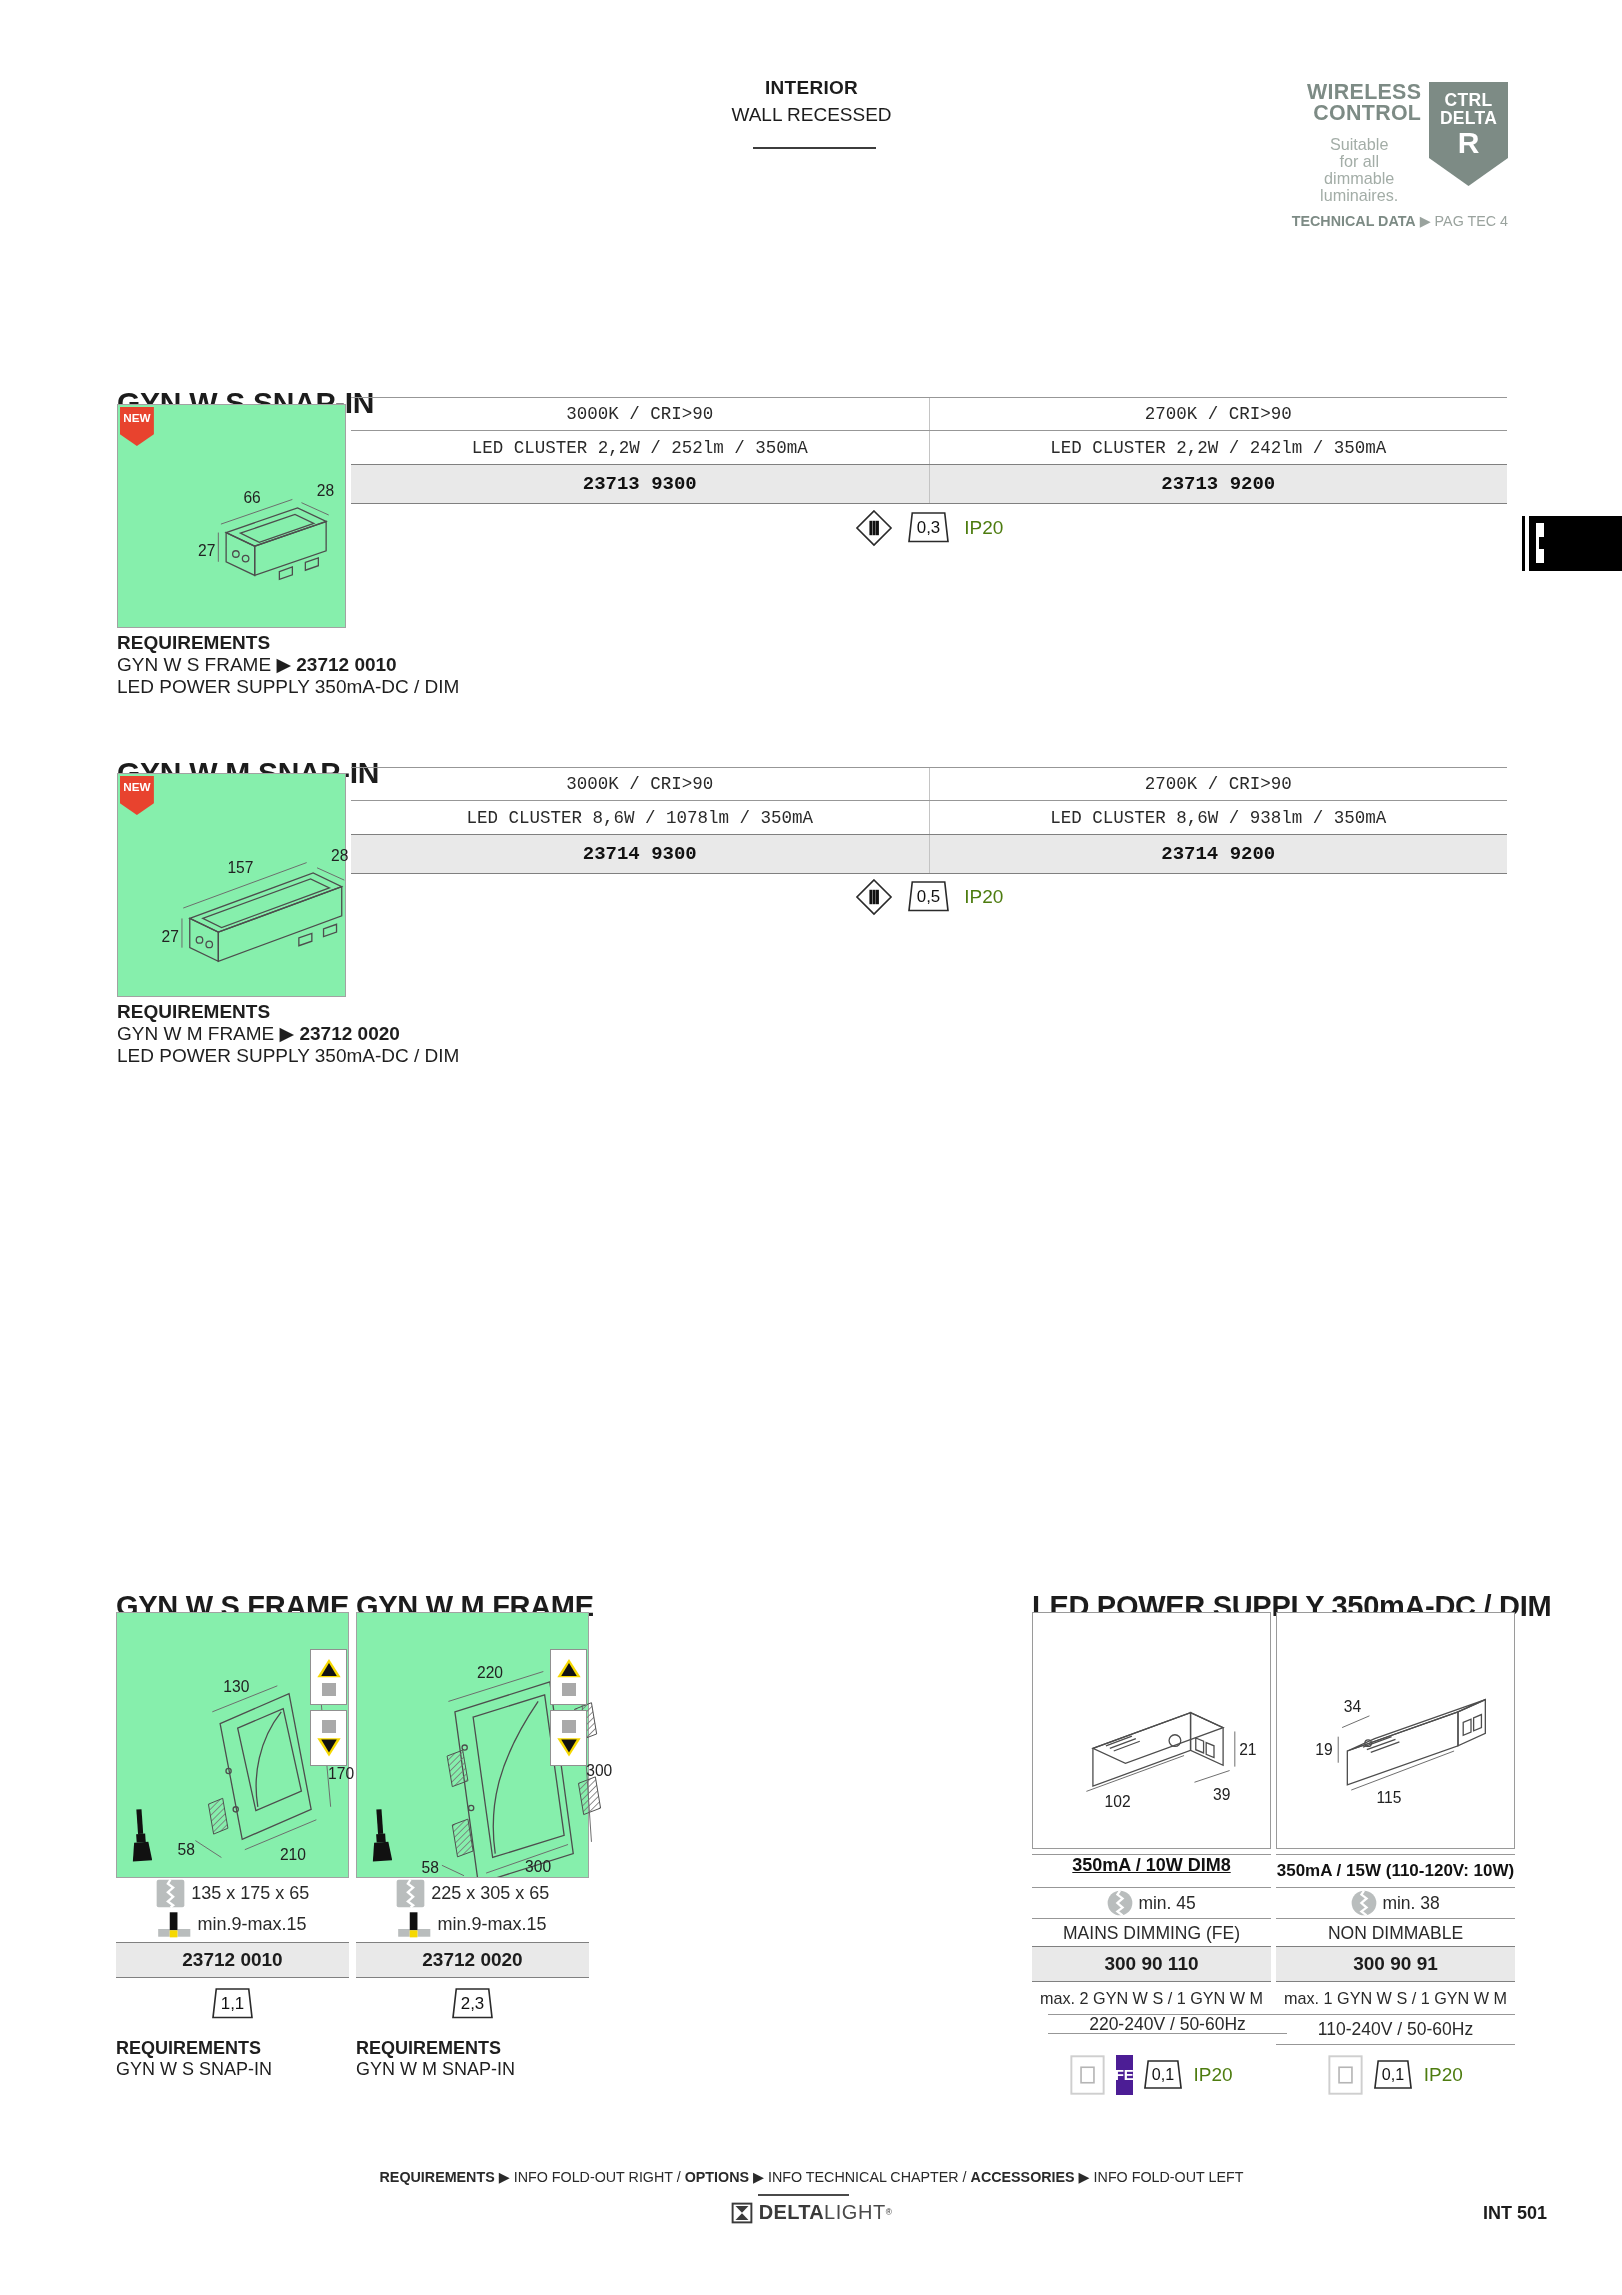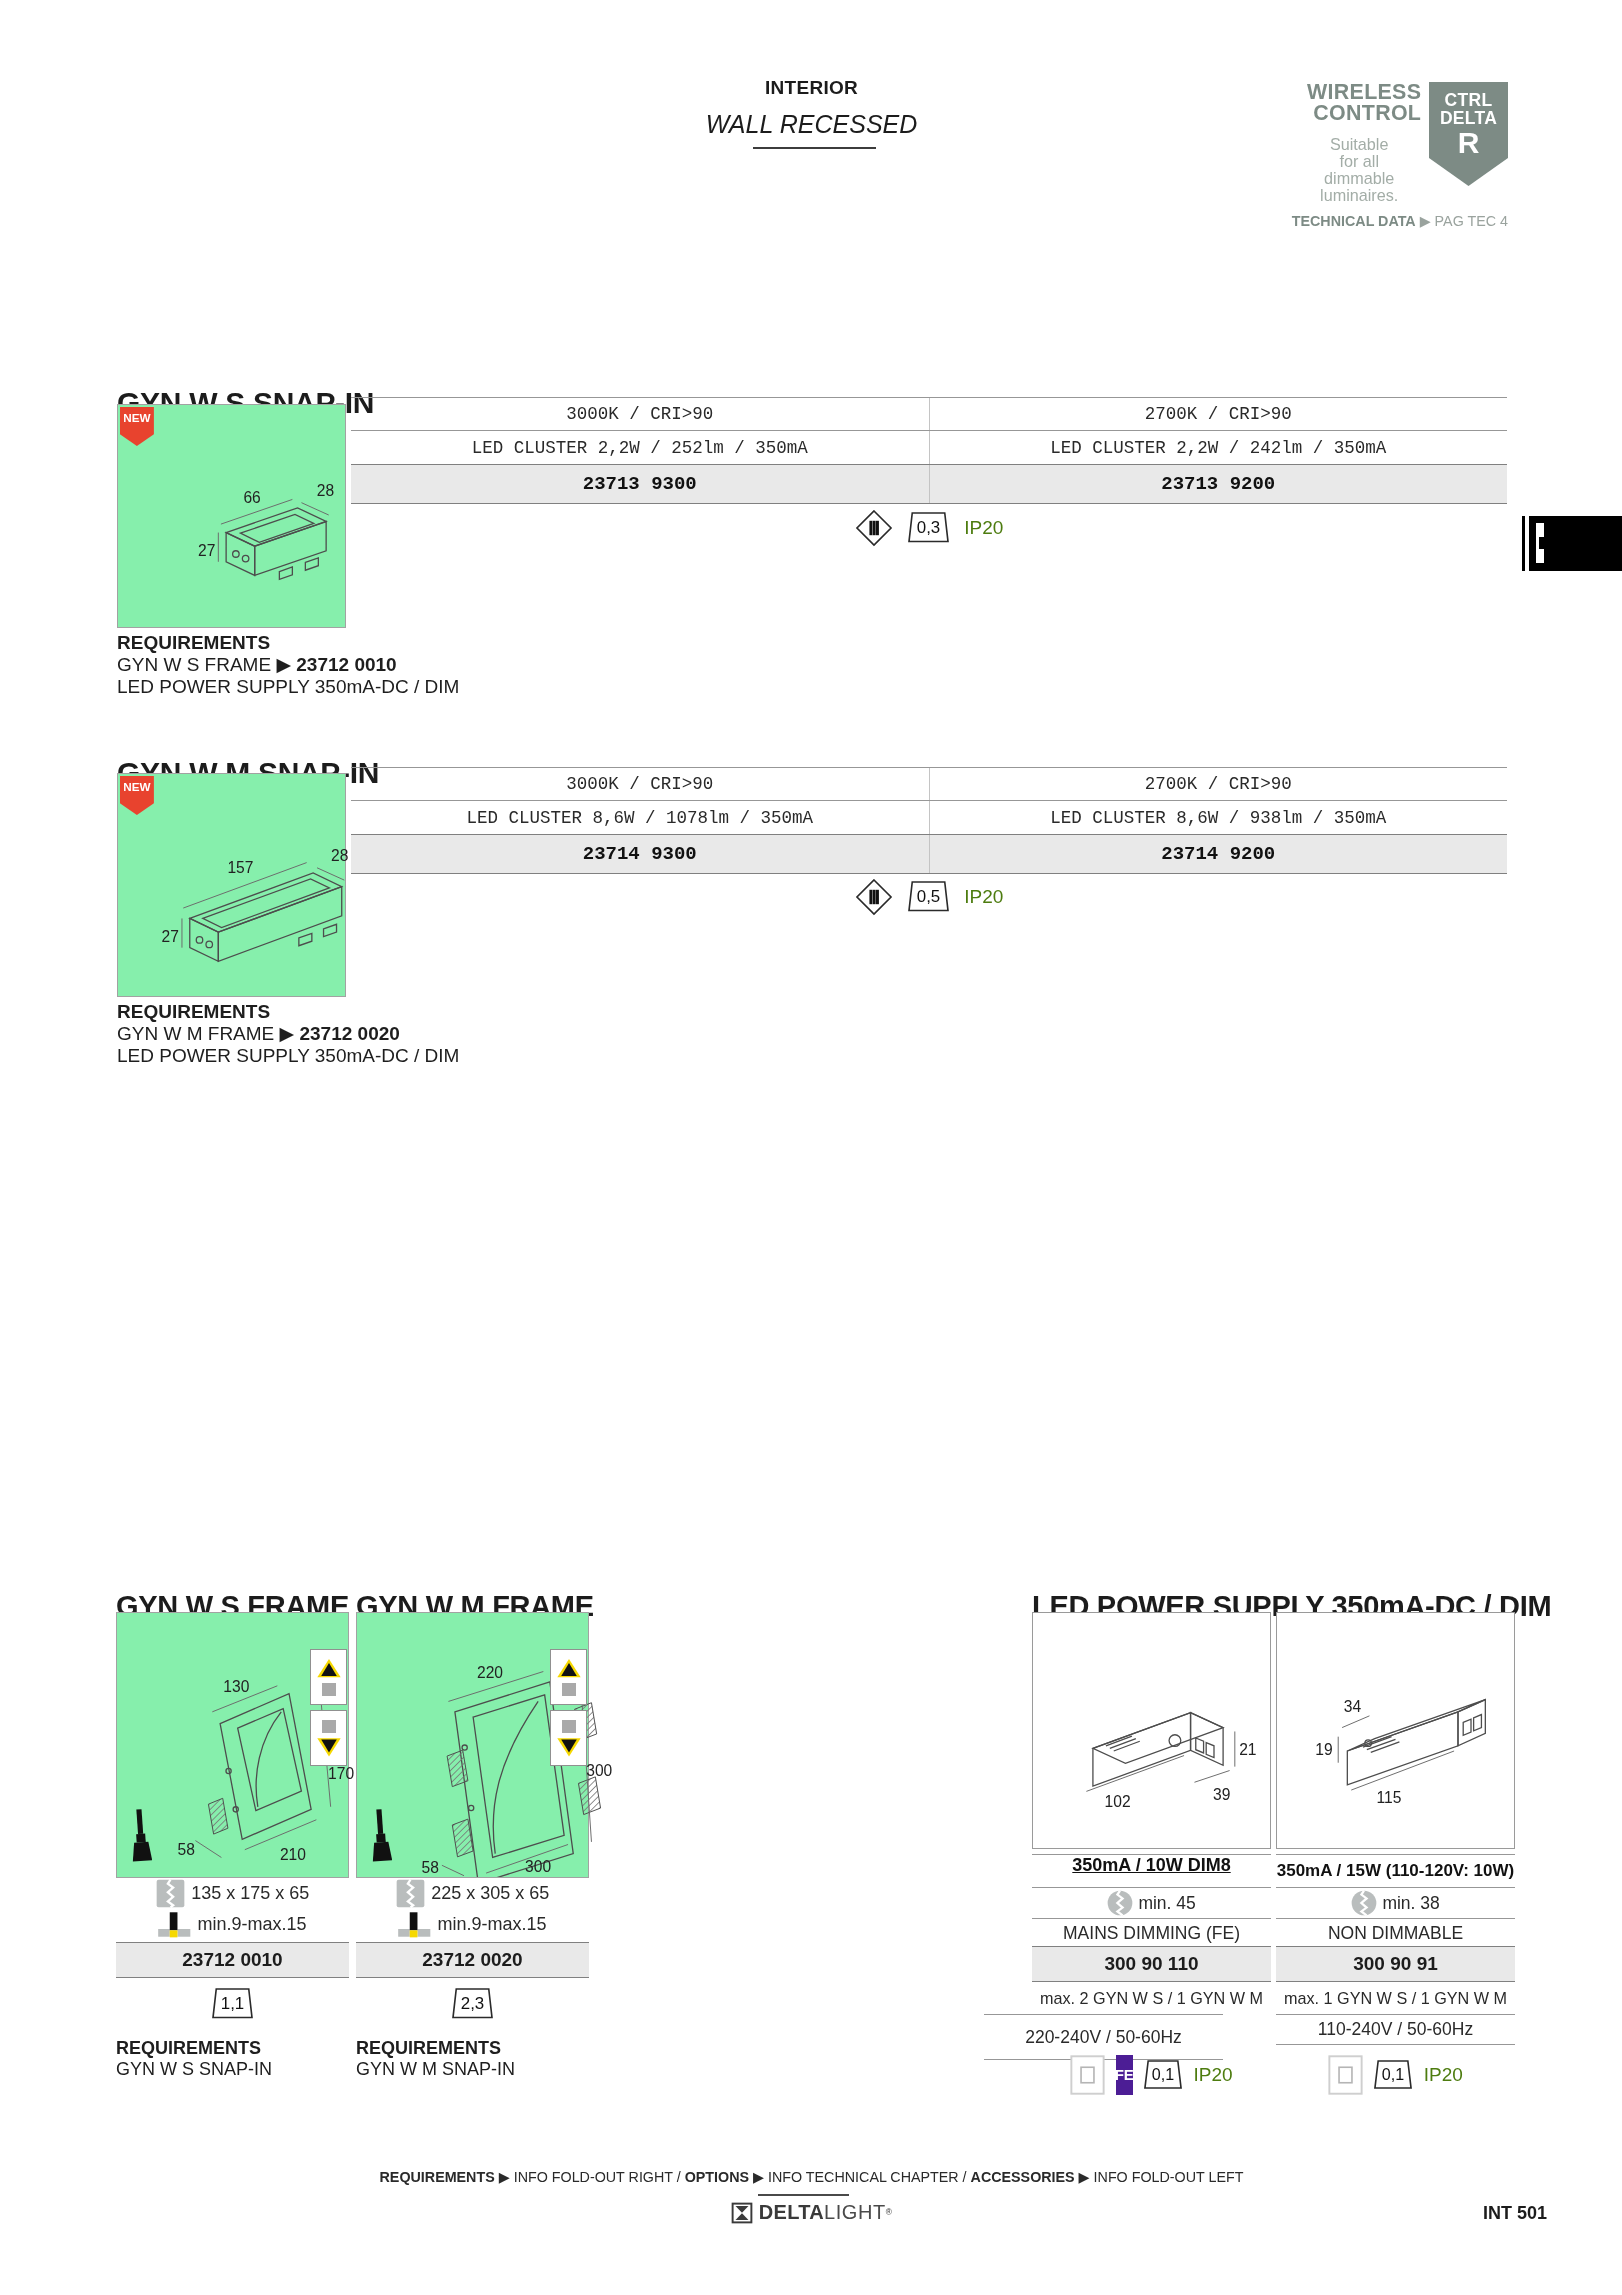--- a/index.html
+++ b/index.html
@@ -3,21 +3,21 @@
 <meta charset="utf-8">
 <style>
   html,body{margin:0;padding:0;background:#ffffff;}
   .page{position:relative;width:1623px;height:2295px;background:#fff;
         font-family:"Liberation Sans","DejaVu Sans",sans-serif;color:#1c1c1c;overflow:hidden;}
   .b{font-weight:bold;}
 
   
   .hdr{position:absolute;top:77px;left:0;right:0;text-align:center;}
   .hdr .cat{font-size:19px;font-weight:bold;letter-spacing:0.3px;}
-  .hdr .typ{font-size:25px;margin-top:11px;font-style:italic;}
+  .hdr .typ{font-size:19px;margin-top:5px;}
   .hdr-line{position:absolute;top:147px;left:753px;width:123px;height:1.9px;background:#3c3c3c;}
 
   
   .wireless{position:absolute;top:82px;right:115px;width:279px;}
   .wl-row{display:flex;justify-content:flex-end;gap:7.8px;}
   .wl-texts{width:169px;text-align:right;}
   .wl-t{font-size:21.4px;font-weight:bold;color:#7d8b85;line-height:21px;letter-spacing:0.3px;}
   .wl-sub{font-size:16.2px;color:#a3ada7;line-height:17px;margin-top:12px;text-align:center;padding-left:45px;}
   .shield{width:79px;height:104px;background:#7d8b85;color:#fff;text-align:center;
           clip-path:polygon(0 0,100% 0,100% 73%,50% 100%,0 73%);}
@@ -498,21 +498,21 @@
   </div>
   <div class="psu-row top2" style="left:1032px;top:1918px;width:239px;height:29px;">
       <span>MAINS DIMMING (FE)</span>
     </div>
   <div class="band2" style="left:1032px;top:1946px;width:239px;">
       <span>300 90 110</span>
     </div>
   <div class="psu-row" style="left:1032px;top:1983px;width:239px;height:31px;font-size:16.2px;">
       <span>max. 2 GYN W S / 1 GYN W M</span>
     </div>
-  <div class="psu-row top2" style="left:984px;top:2014px;width:239px;height:46px;border-bottom:1.3px solid #979797;">
+  <div class="psu-row top2" style="left:1048px;top:2014px;width:239px;height:20px;border-bottom:1.3px solid #979797;">
       <span>220-240V / 50-60Hz</span>
     </div>
   <div class="psu-row" style="left:1032px;top:2052px;width:239px;height:45px;gap:10.4px;">
     <svg width="35" height="40" viewBox="0 0 54 62">
       <rect x="2" y="2" width="50" height="58" fill="#fff" stroke="#cfcfcf" stroke-width="3"></rect>
       <rect x="17" y="19" width="20" height="24" fill="none" stroke="#b5b5b5" stroke-width="2.5"></rect>
     </svg>
     <div class="fe-box">FE</div>
     <svg width="40" height="31" viewBox="0 0 62 48" style="font-size:27px">
       <polygon points="8,3 54,3 59,45 3,45" fill="#fff" stroke="#2b2b2b" stroke-width="2.5"></polygon>

